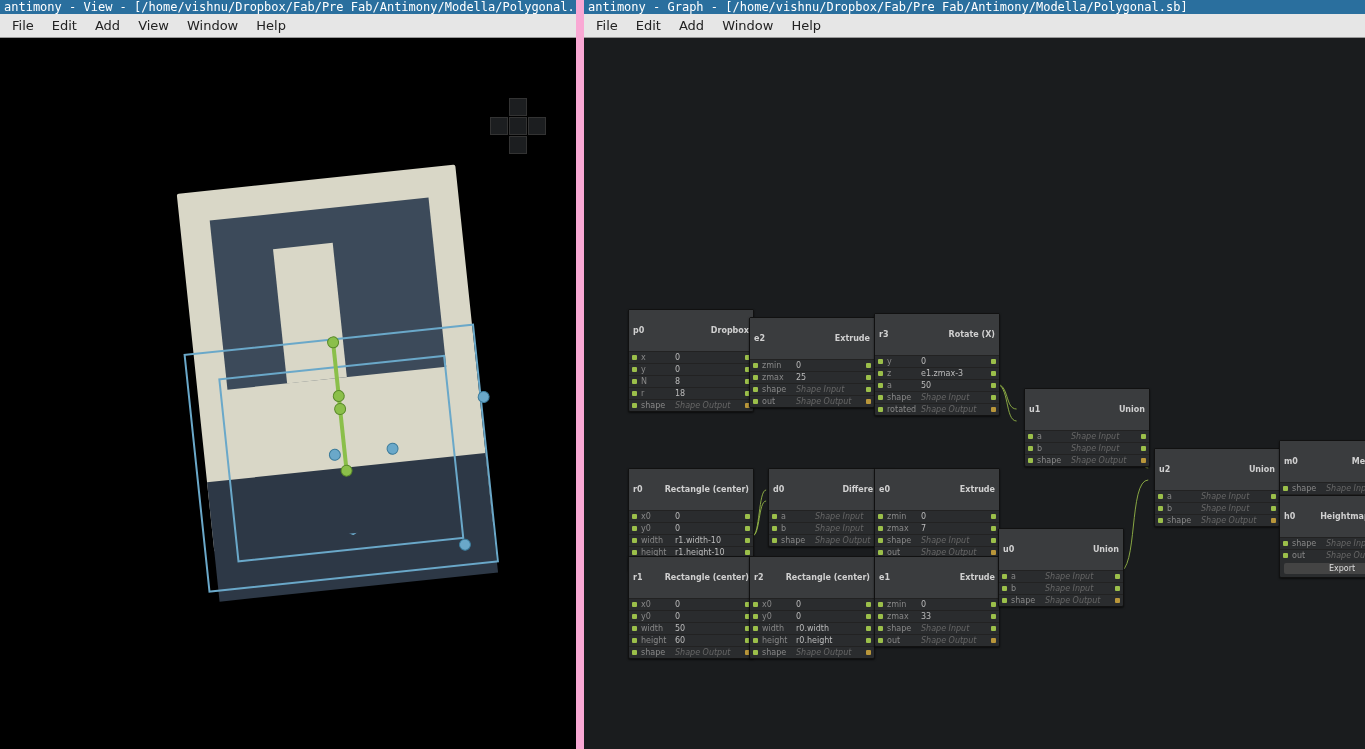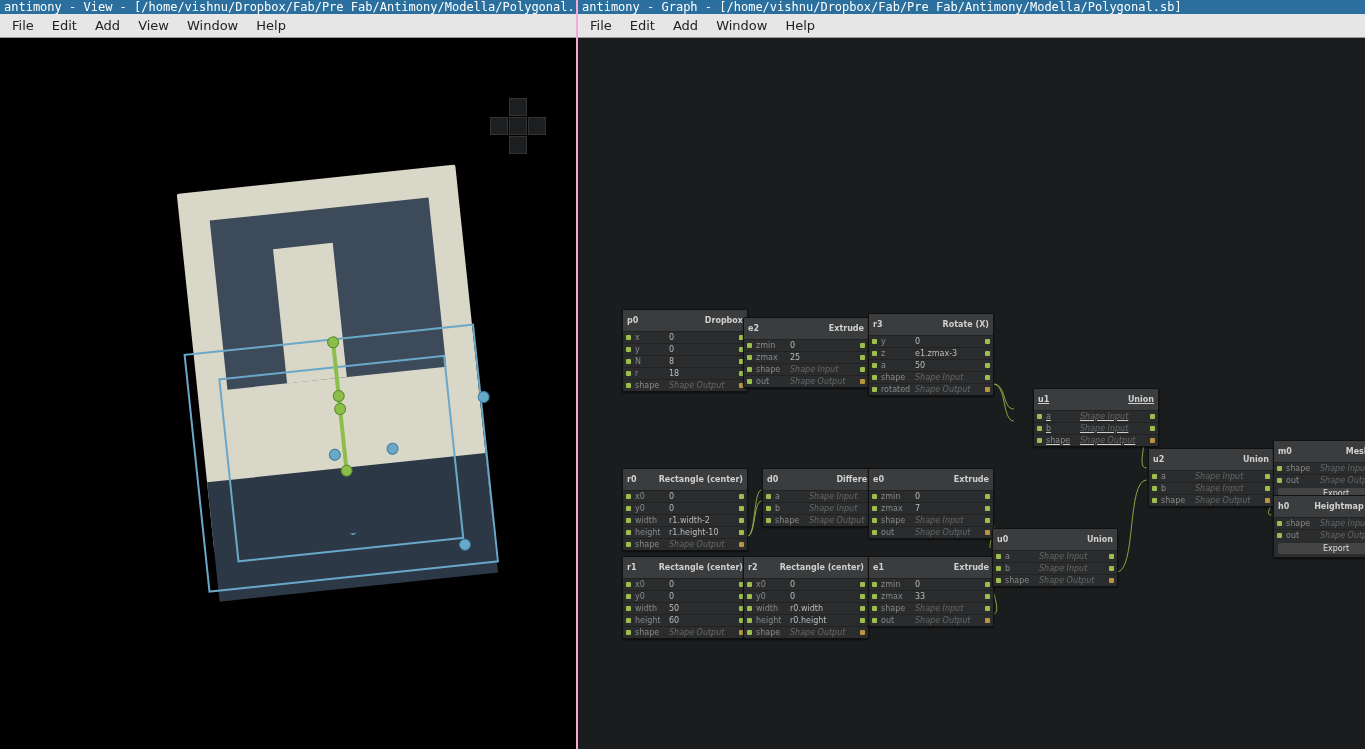--- a/index.html
+++ b/index.html
@@ -8,21 +8,21 @@
     font-size: 11px;
     background: #000;
     color: #ccc;
     width: 1365px;
     height: 749px;
     overflow: hidden;
     display: flex;
   }
   .pane { display: flex; flex-direction: column; height: 100%; }
   .pane.left { width: 576px; background: #000; }
-  .pane.right { flex: 1; background: #0369a1; border-left: 2px solid #f9a8d4; }
+  .pane.right { flex: 1; background: #0369a1; border-left: 8px solid #f9a8d4; }
   .titlebar {
     background: #2a6f9e;
     color: #fff;
     font-family: monospace;
     font-size: 12px;
     padding: 0 4px;
     height: 14px;
     line-height: 14px;
     white-space: nowrap;
     overflow: hidden;
@@ -116,21 +116,21 @@
     width:126px;
     background:#2a2c2e;
     border:1px solid #111;
     border-radius:2px;
     font-size:8px;
     box-shadow:0 1px 2px rgba(0,0,0,.6);
   }
   .node .hdr {
     display:flex; justify-content:space-between;
     background:#3a3c3e; color:#d0d0d0;
-    padding:6px 4px;
+    padding:16px 4px;
     font-weight:bold;
   }
   .node .row {
     display:flex; align-items:center;
     padding:1px 3px;
     border-top:1px solid #222;
     gap:4px;
     height:12px;
   }
   .node .row .port { width:5px; height:5px; background:#9bbf4a; border-radius:1px; flex-shrink:0; }
@@ -335,21 +335,21 @@
         </div>
         <div class="row">
           <span class="port"></span>
           <span class="lbl">y0</span>
           <span class="val">0</span>
           <span class="outport"></span>
         </div>
         <div class="row">
           <span class="port"></span>
           <span class="lbl">width</span>
-          <span class="val">r1.width-2</span>
+          <span class="val">r1.width-10</span>
           <span class="outport"></span>
         </div>
         <div class="row">
           <span class="port"></span>
           <span class="lbl">height</span>
           <span class="val">r1.height-10</span>
           <span class="outport"></span>
         </div>
         <div class="row shape">
           <span class="port"></span>
@@ -531,21 +531,21 @@
           <span class="val">Shape Input</span>
           <span class="outport"></span>
         </div>
         <div class="row shape">
           <span class="port"></span>
           <span class="lbl">shape</span>
           <span class="val">Shape Output</span>
           <span class="outport" style="background:#b9963a"></span>
         </div>
       </div>
-      <div class="node" style="left: 455px; top: 350px; text-decoration: underline;">
+      <div class="node" style="left: 440px; top: 350px;">
         <div class="hdr">
           <span>u1</span>
           <span>Union</span>
         </div>
         <div class="row shape">
           <span class="port"></span>
           <span class="lbl">a</span>
           <span class="val">Shape Input</span>
           <span class="outport"></span>
         </div>

